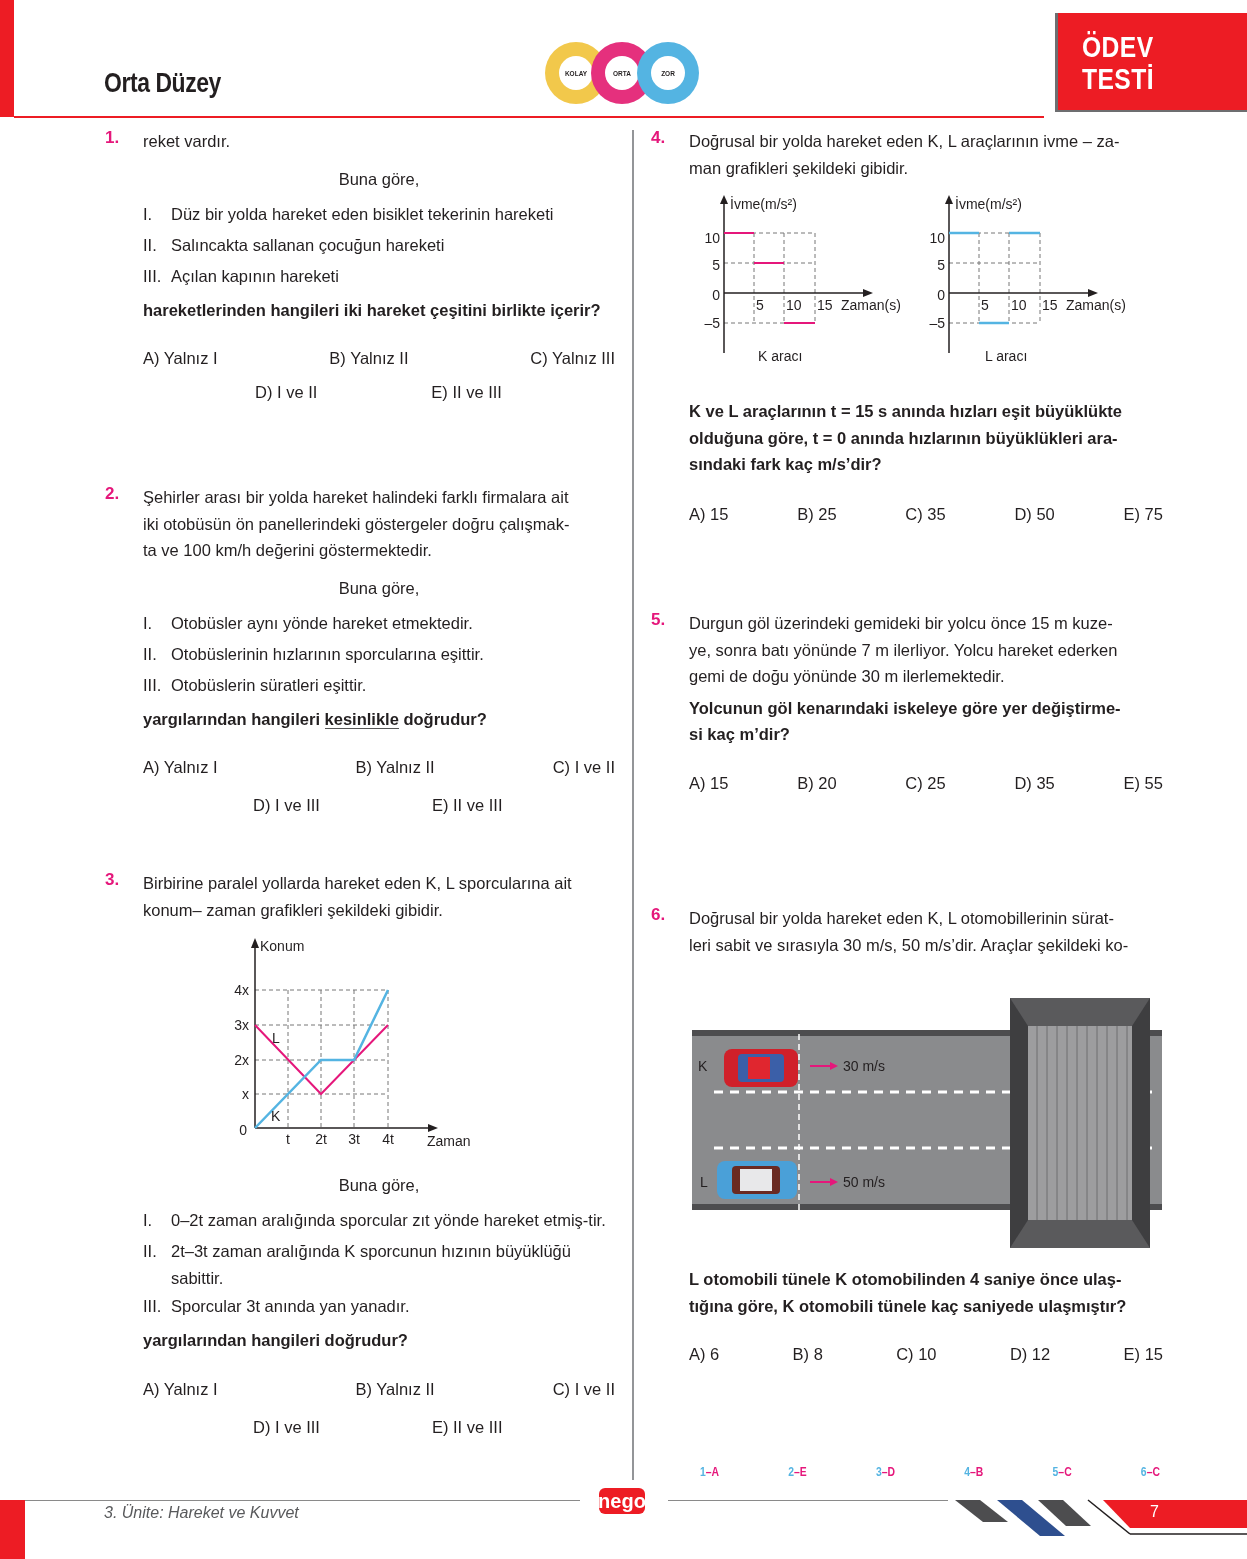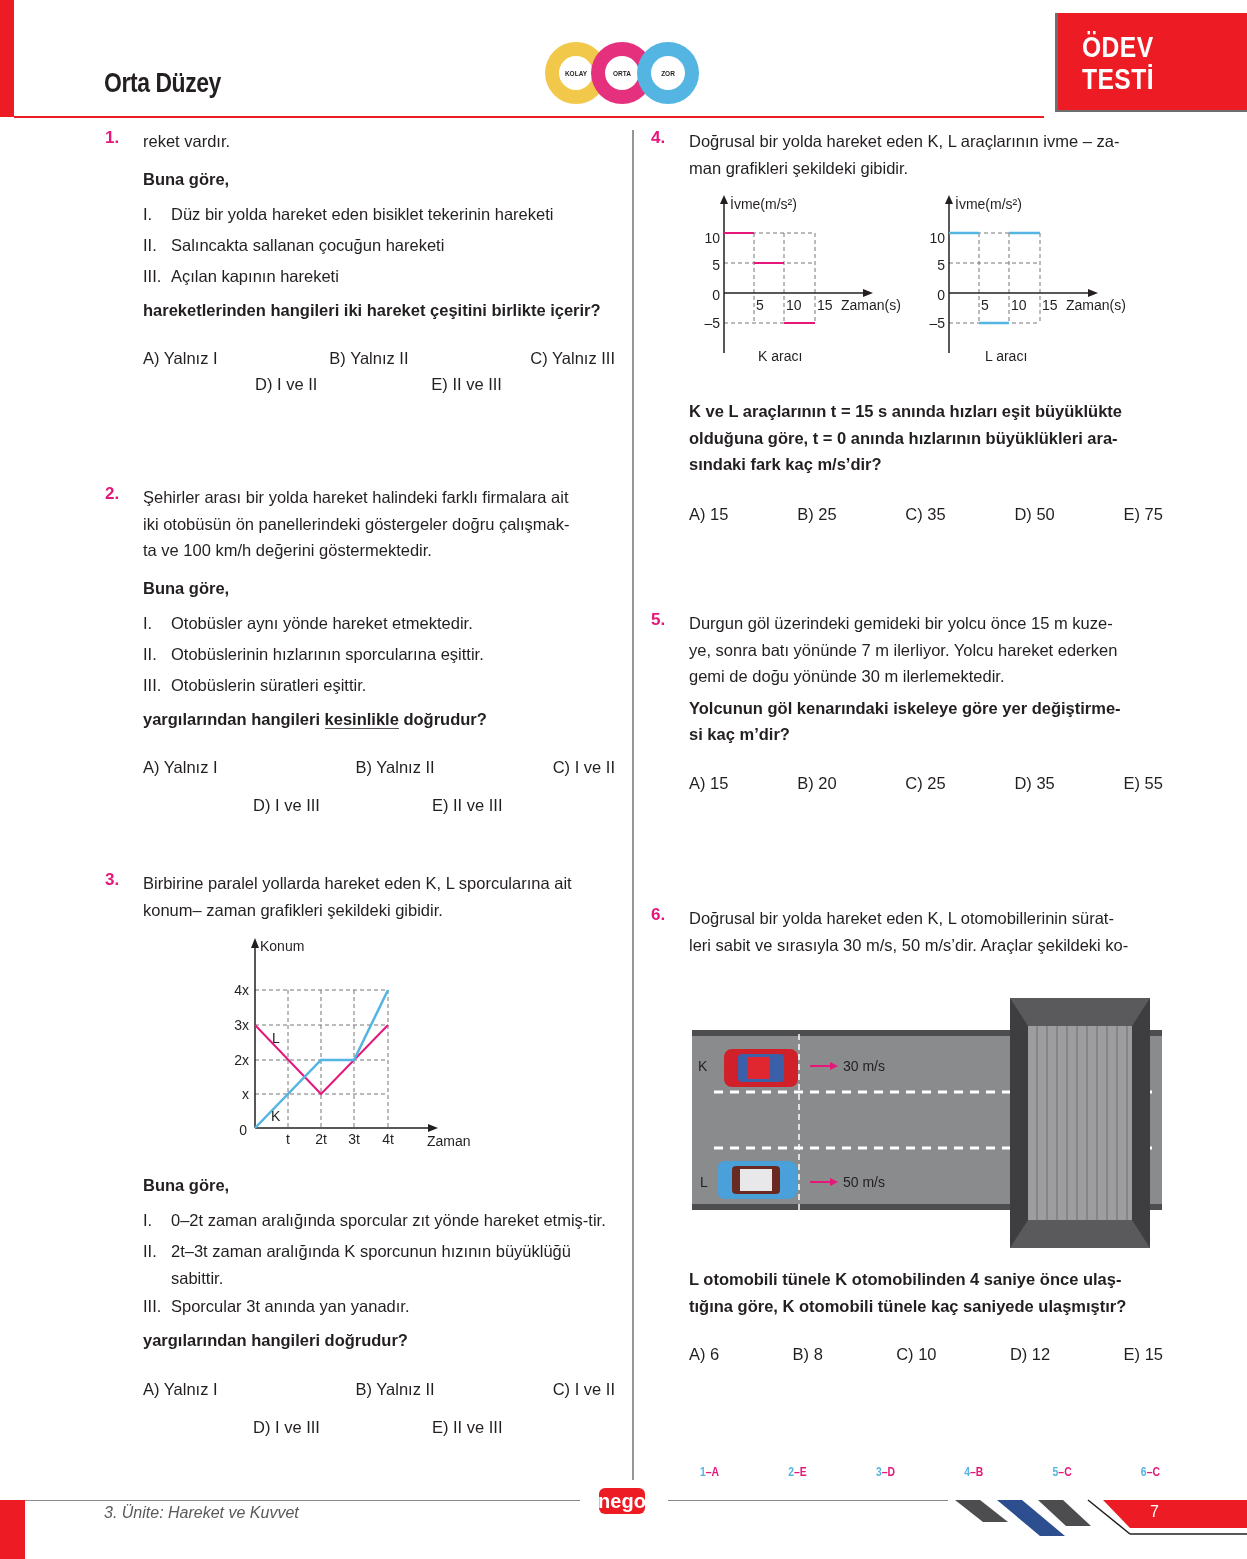--- a/index.html
+++ b/index.html
@@ -19,21 +19,21 @@
   .ring.blue { left: 92px; background: #54b4e2; }
 
   .odev-tab { position: absolute; left: 1055px; top: 13px; width: 192px; height: 99px; background: #ed1c24; border-left: 3px solid #6d6e70; border-bottom: 2px solid #6d6e70; padding: 18px 0 0 24px; }
   .odev-tab div { color: #fff; font-weight: bold; font-size: 29px; line-height: 32px; transform: scaleX(0.85); transform-origin: left; letter-spacing: 0.5px; }
 
   .col-divider { position: absolute; left: 632px; top: 130px; width: 2px; height: 1350px; background: #939598; }
 
   .q { position: absolute; }
   .q-num { position: absolute; left: -38px; top: 0; color: #e5177b; font-weight: bold; font-size: 17px; }
   .q-text { line-height: 26.5px; }
-  .lead { margin-top: 11px; font-weight: bold; line-height: 26px; }
+  .lead { margin-top: 11px; font-weight: normal; line-height: 26px; text-align: center; }
   .items { margin-top: 7px; }
   .item { display: flex; line-height: 31px; }
   .item .roman { width: 28px; flex: none; }
   .item .txt { flex: 1; line-height: 26.5px; padding-top: 2px; }
   .ask { margin-top: 5px; font-weight: bold; line-height: 26.5px; }
   .underline { border-bottom: 1.5px solid #555; }
   .opts-row { display: flex; justify-content: space-between; line-height: 26px; gap: 27px; }
   .opts-row2 { display: flex; line-height: 26px; }
 
   .svg-abs { position: absolute; }
@@ -93,21 +93,21 @@
         <span class="roman">III.</span>
         <span class="txt">Açılan kapının hareketi</span>
       </div>
   </div>
   <div class="ask">hareketlerinden hangileri iki hareket çeşitini birlikte içerir?</div>
   <div class="opts-row" style="margin-top:22px;">
     <span>A) Yalnız I</span>
     <span style="margin-left:-10px;">B) Yalnız II</span>
     <span>C) Yalnız III</span>
   </div>
-  <div class="opts-row2" style="margin-top:0;">
+  <div class="opts-row2" style="margin-top:8px;">
     <span style="margin-left:112px;">D) I ve II</span>
     <span style="margin-left:114px;">E) II ve III</span>
   </div>
 </div>
 
 <div class="q" style="left:143px; top:484px; width:472px;">
   <span class="q-num">2.</span>
   <div class="q-text">
     <div>Şehirler arası bir yolda hareket halindeki farklı firmalara ait</div>
     <div>iki otobüsün ön panellerindeki göstergeler doğru çalışmak-</div>

